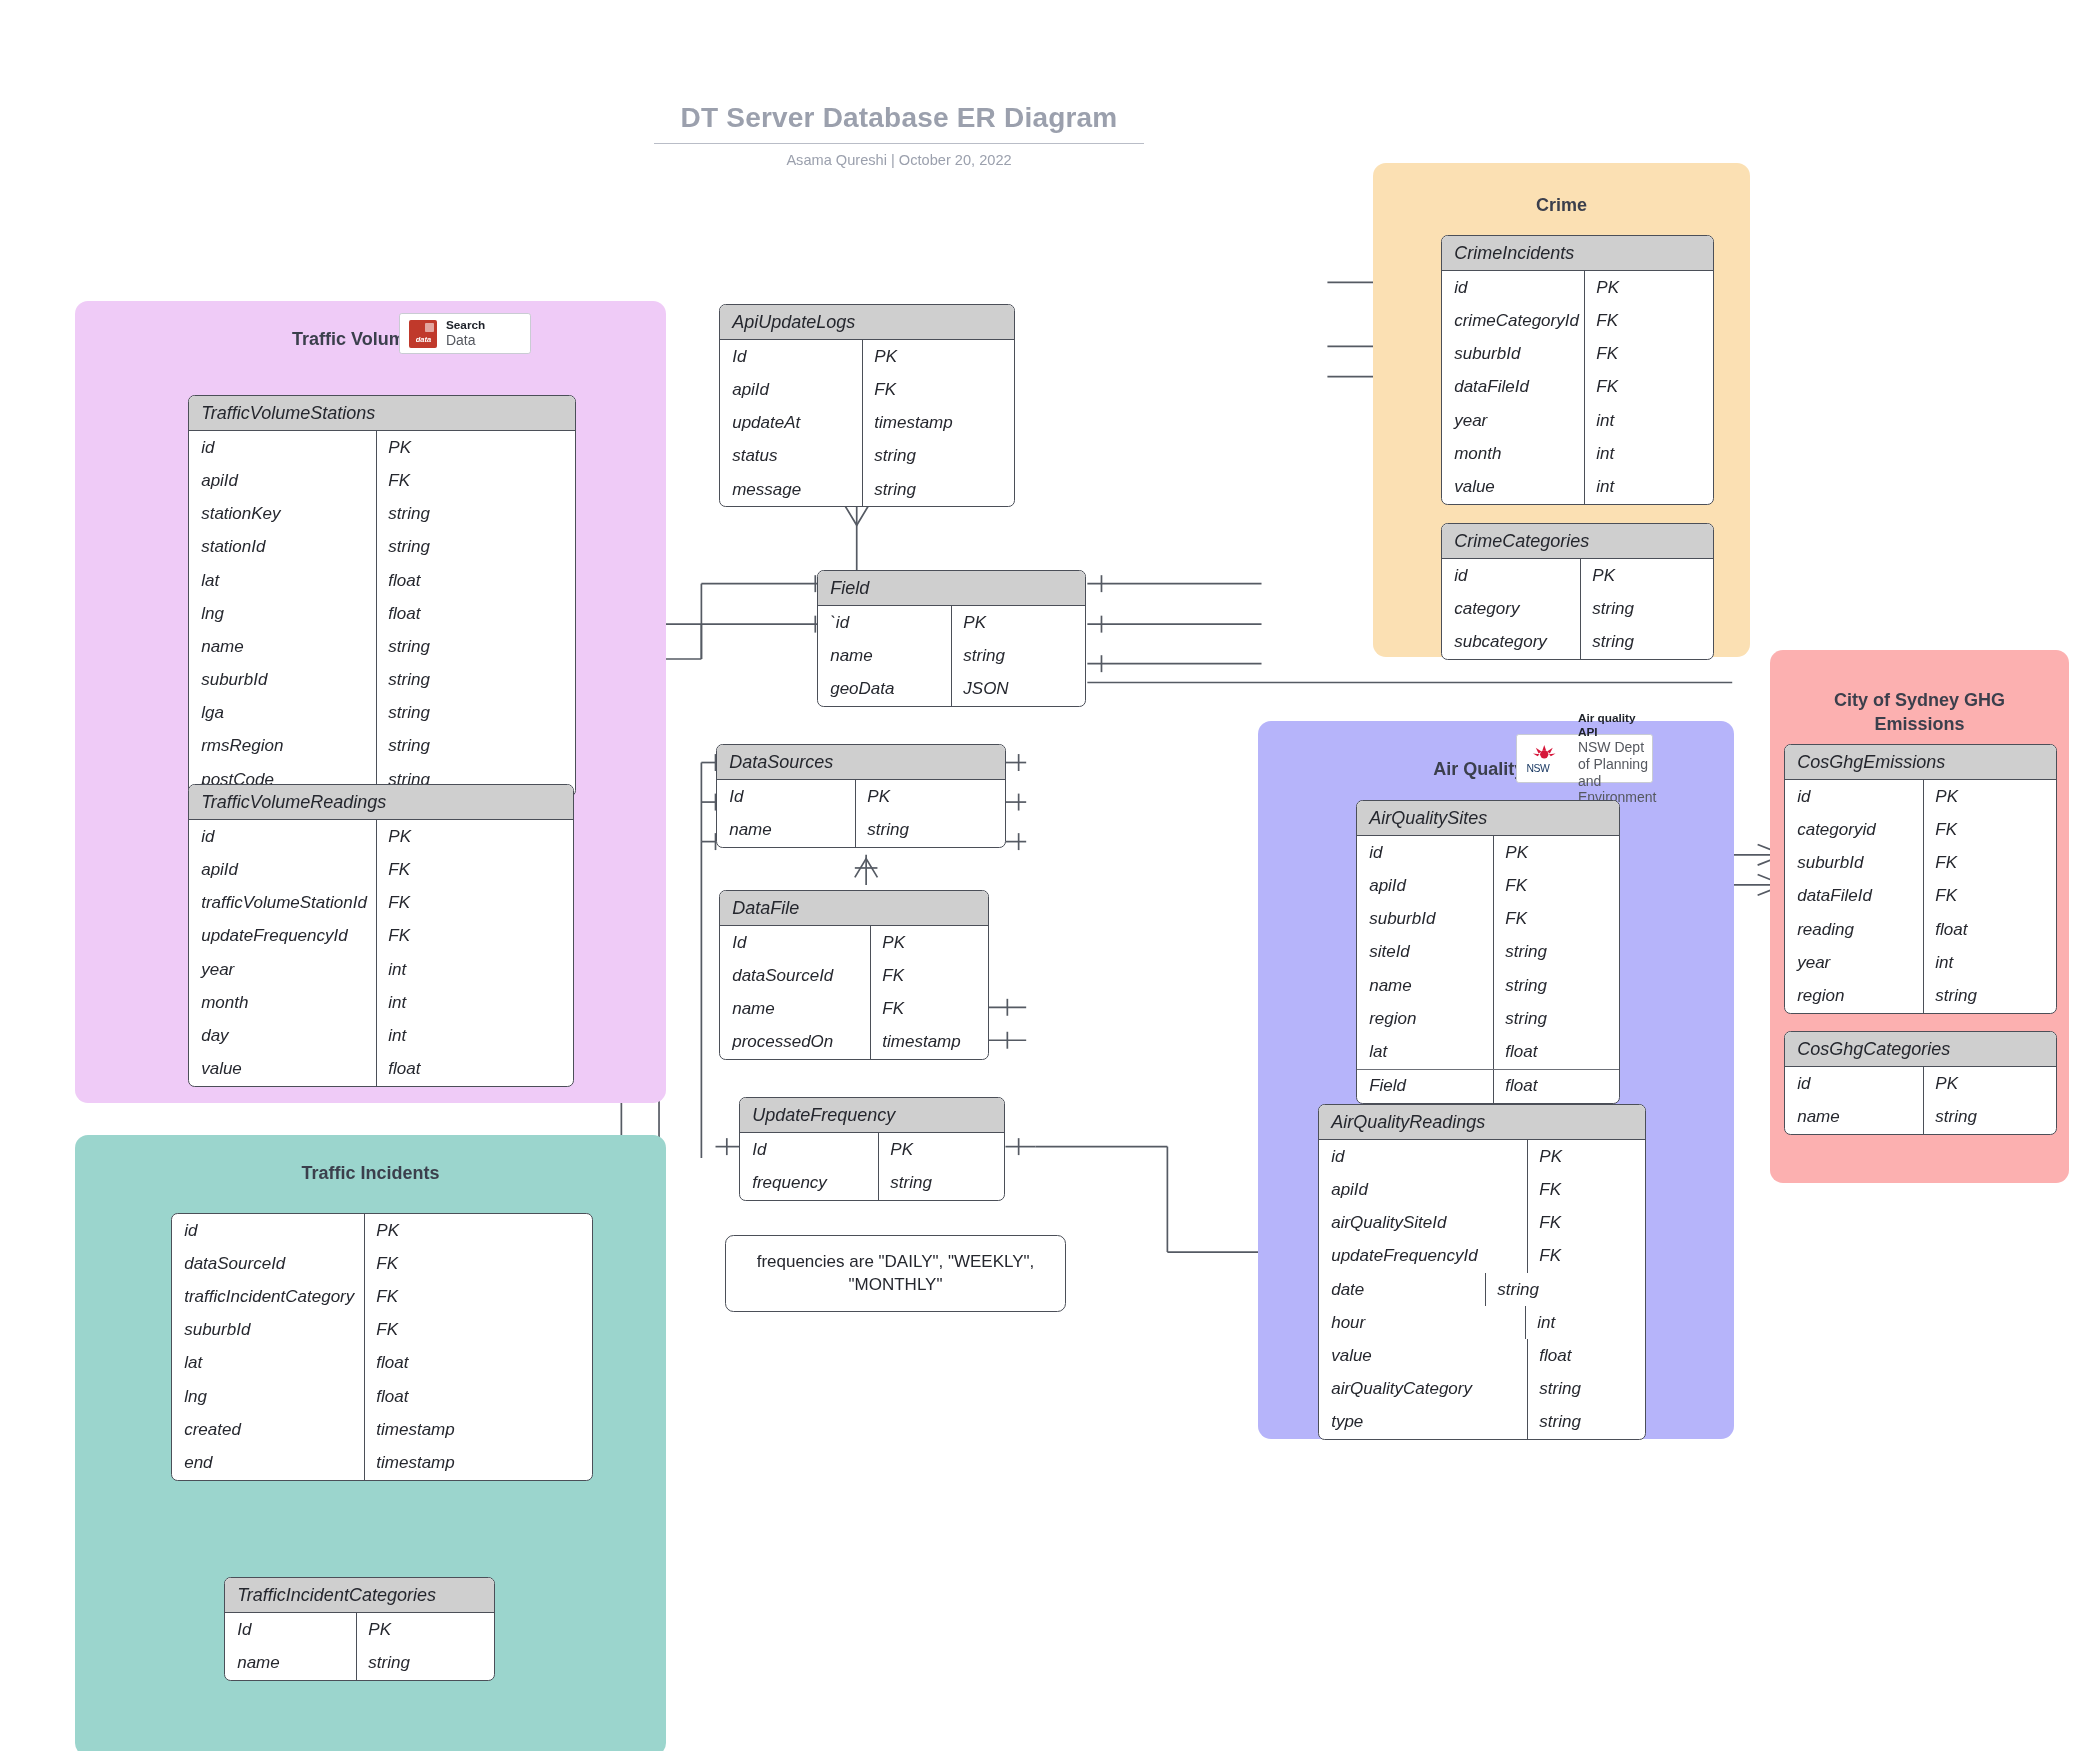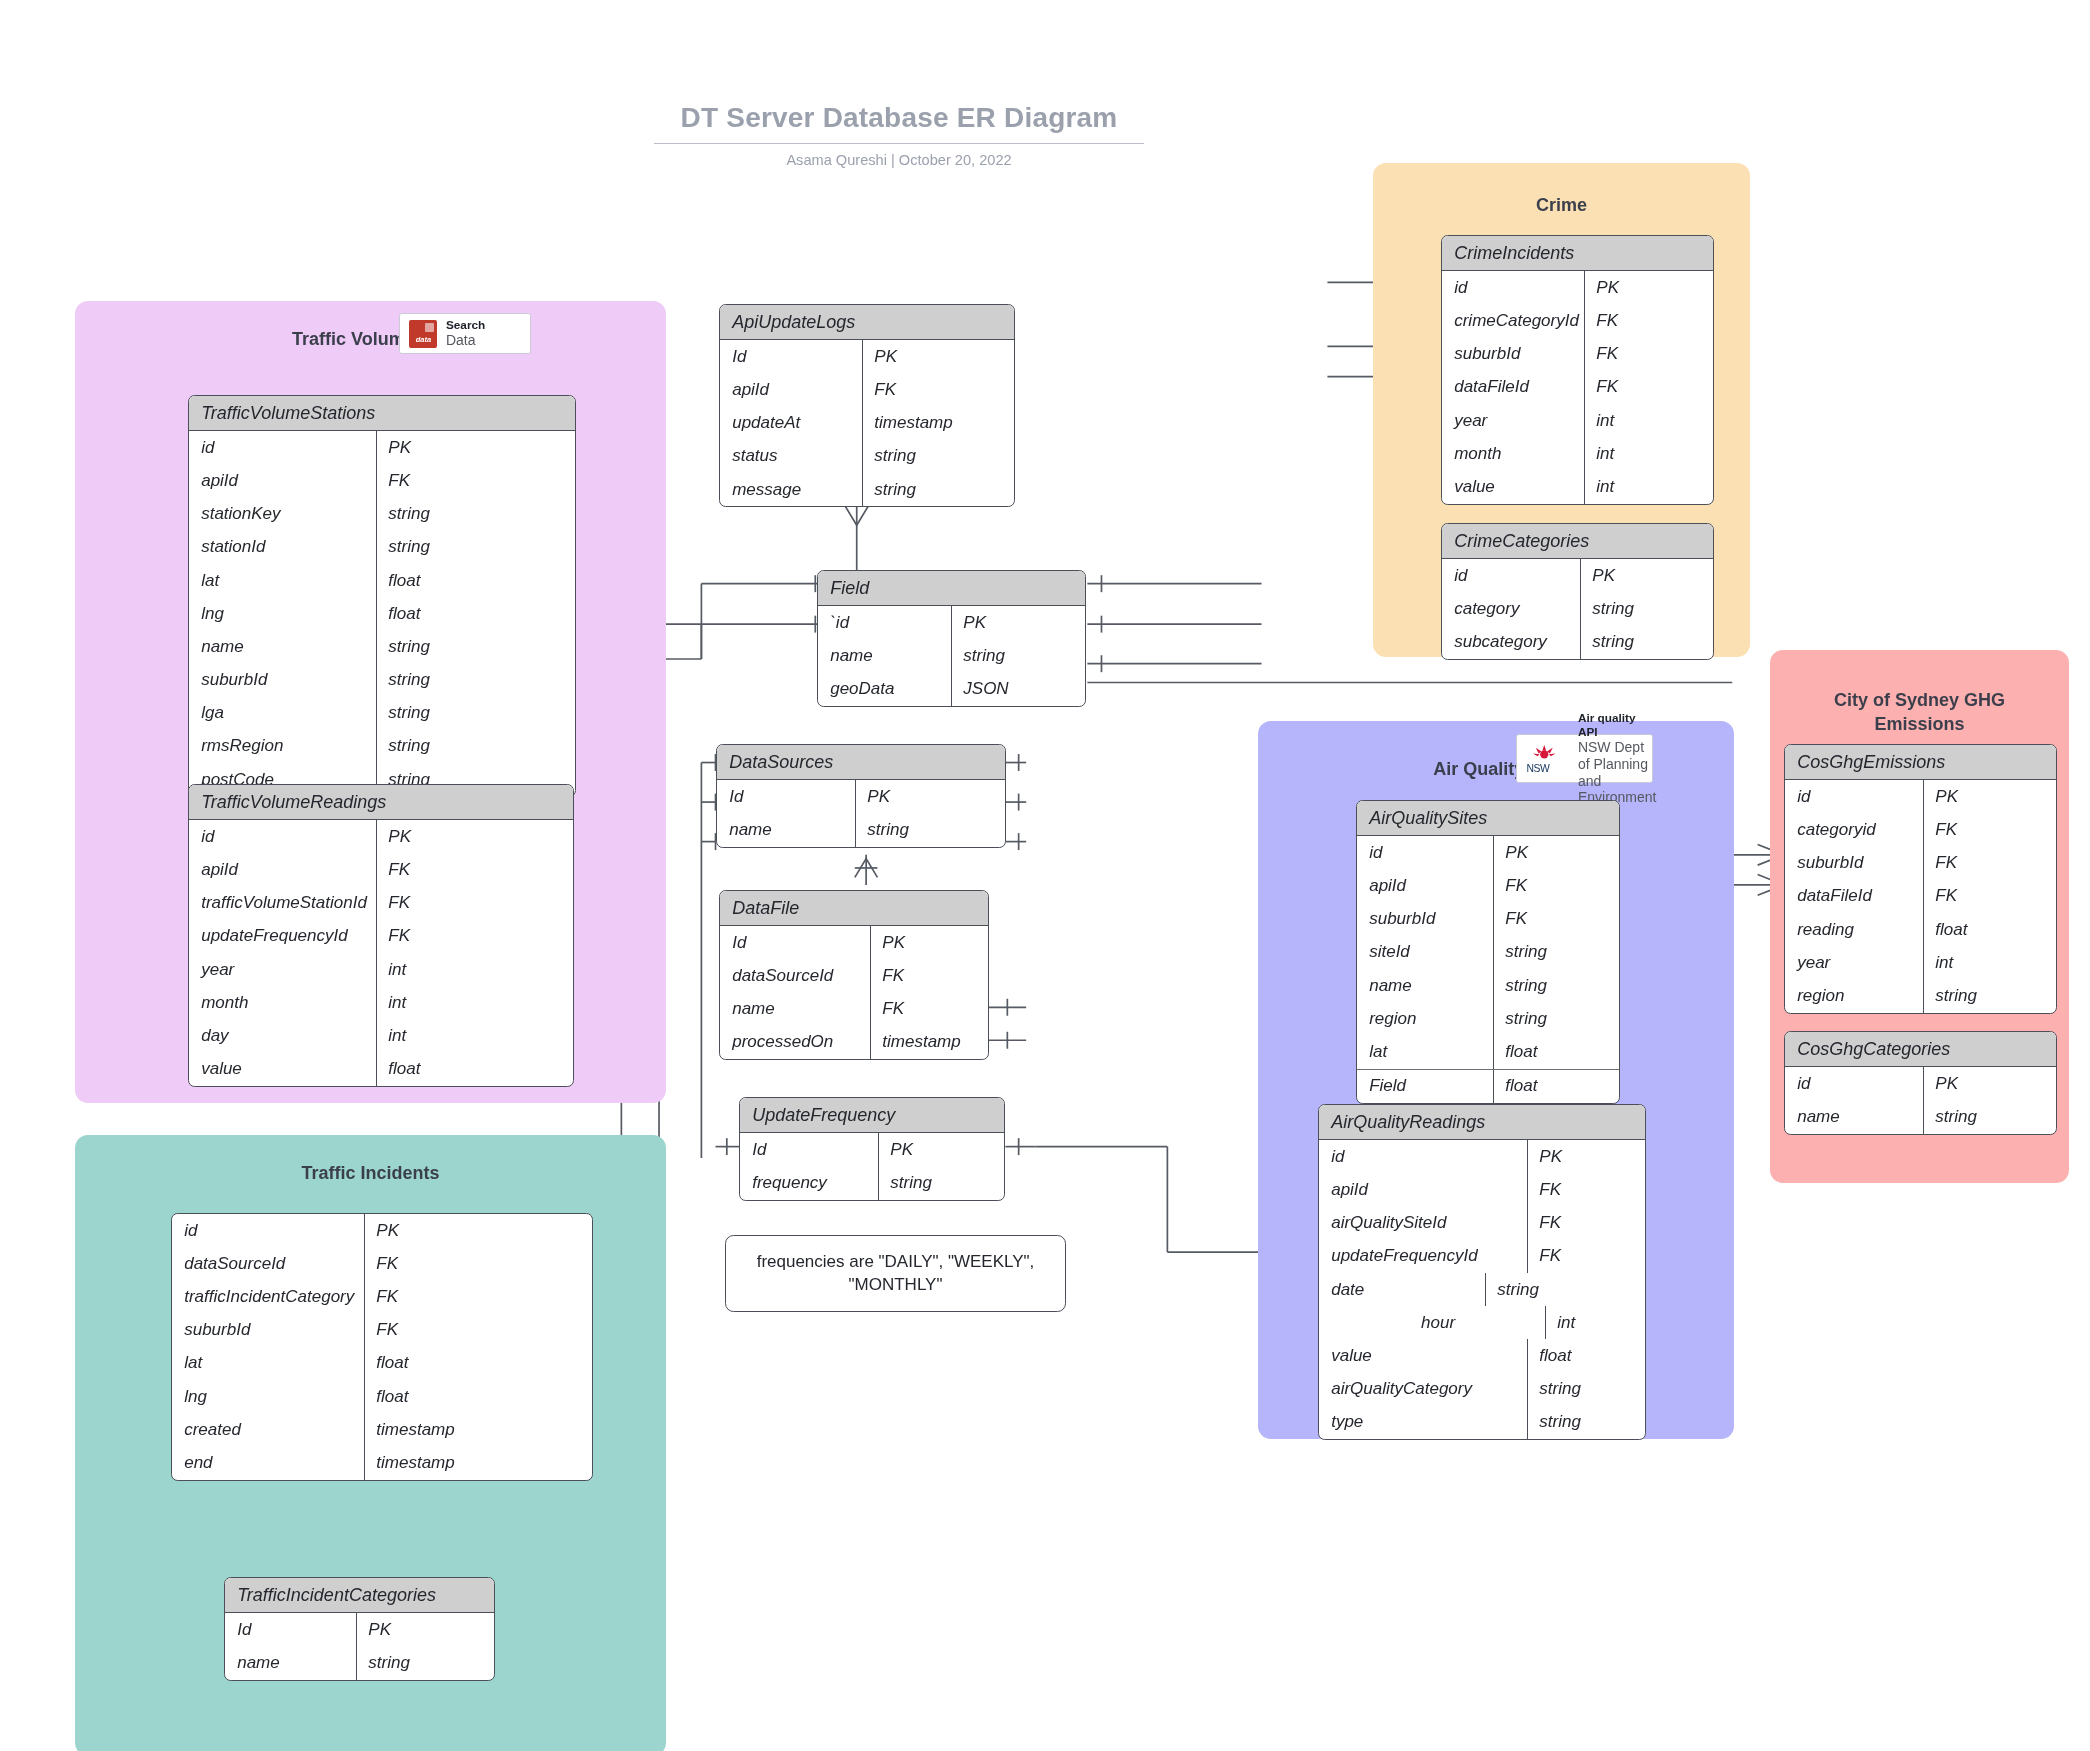--- a/index.html
+++ b/index.html
@@ -559,21 +559,21 @@
       </div>
       <div class="tbl-row">
         <div class="c-name" style="width: 209px;">updateFrequencyId</div>
         <div class="c-type">FK</div>
       </div>
       <div class="tbl-row">
         <div class="c-name" style="width: 167px;">date</div>
         <div class="c-type">string</div>
       </div>
       <div class="tbl-row">
-        <div class="c-name" style="width: 227px; text-align: center;">hour</div>
+        <div class="c-name" style="width: 207px;">hour</div>
         <div class="c-type">int</div>
       </div>
       <div class="tbl-row">
         <div class="c-name" style="width: 209px;">value</div>
         <div class="c-type">float</div>
       </div>
       <div class="tbl-row">
         <div class="c-name" style="width: 209px;">airQualityCategory</div>
         <div class="c-type">string</div>
       </div>

